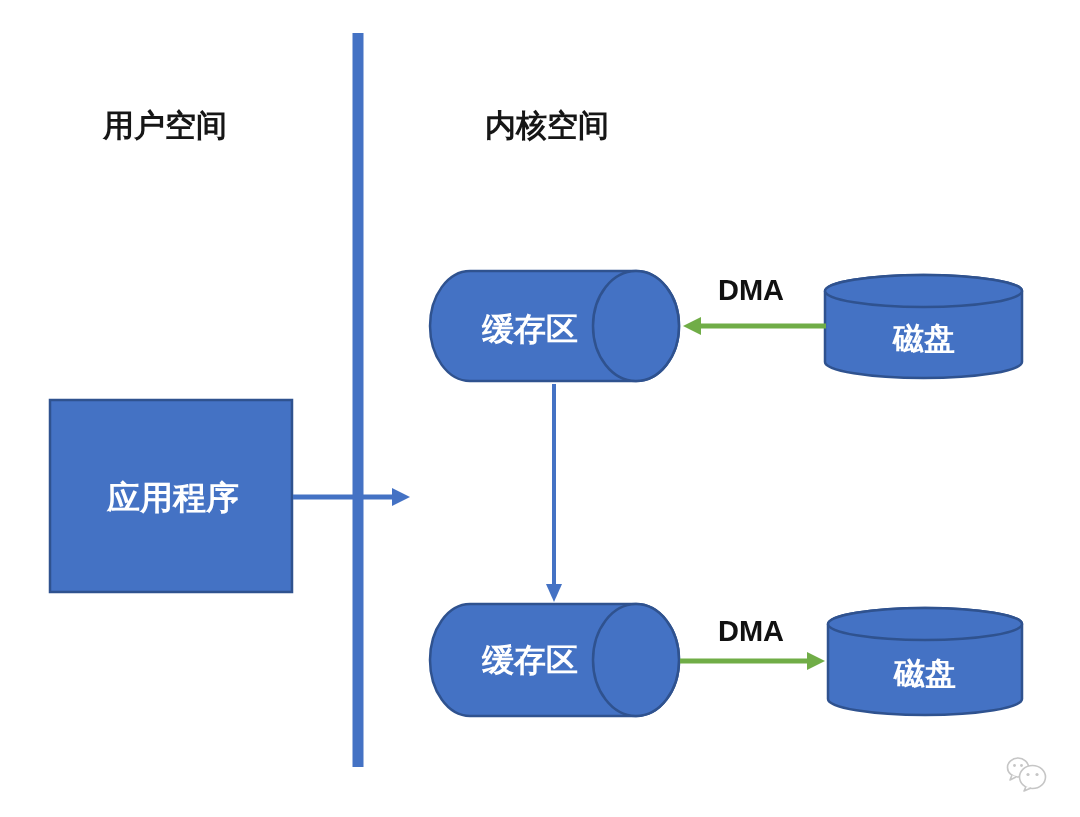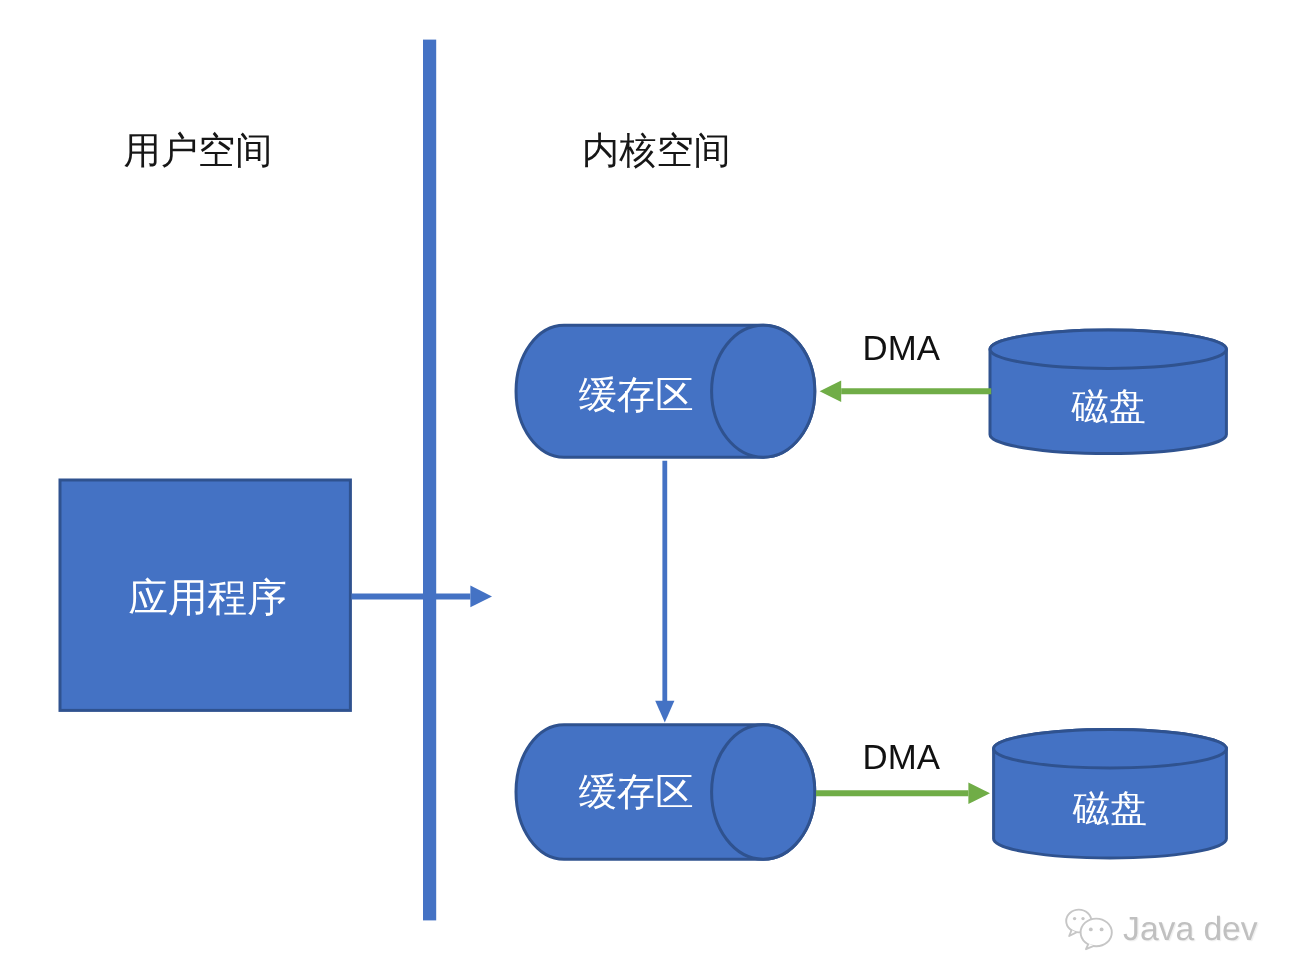--- a/index.html
+++ b/index.html
@@ -3,20 +3,21 @@
 <meta charset="utf-8">
 <style>
   html, body { margin: 0; padding: 0; background: #ffffff; }
   .canvas {
     position: relative;
     width: 1080px;
     height: 817px;
     background: #ffffff;
     overflow: hidden;
     font-family: "Liberation Sans", sans-serif;
+    font-weight: bold;
   }
   svg.diagram { position: absolute; left: 0; top: 0; }
   svg text {
     font-family: "Liberation Sans", sans-serif;
   }
   .space-label {
     fill: #161616;
     font-size: 31px;
     text-anchor: middle;
   }
@@ -113,15 +114,14 @@
         <ellipse cx="26.5" cy="22" rx="13" ry="11.5" fill="#ffffff"></ellipse>
         <path d="M20,31.5 L18,36 L25,33" fill="#ffffff" stroke-linejoin="round"></path>
       </g>
       <g fill="#c6c6c6">
         <circle cx="8.5" cy="10.5" r="1.4"></circle>
         <circle cx="15.5" cy="10.5" r="1.4"></circle>
         <circle cx="22" cy="19.5" r="1.6"></circle>
         <circle cx="31" cy="19.5" r="1.6"></circle>
       </g>
     </svg>
-    <span>Java dev</span>
   </div>
 </div>
 
 </body></html>

